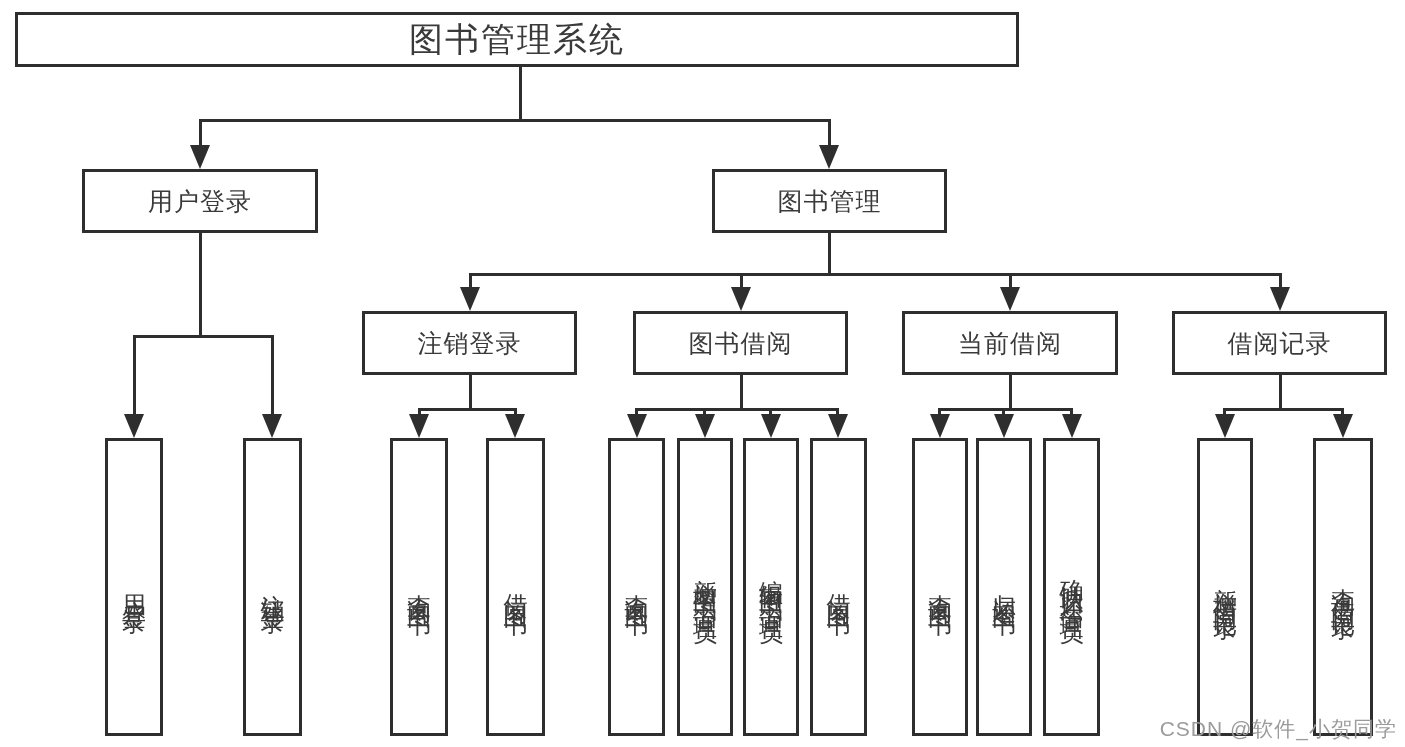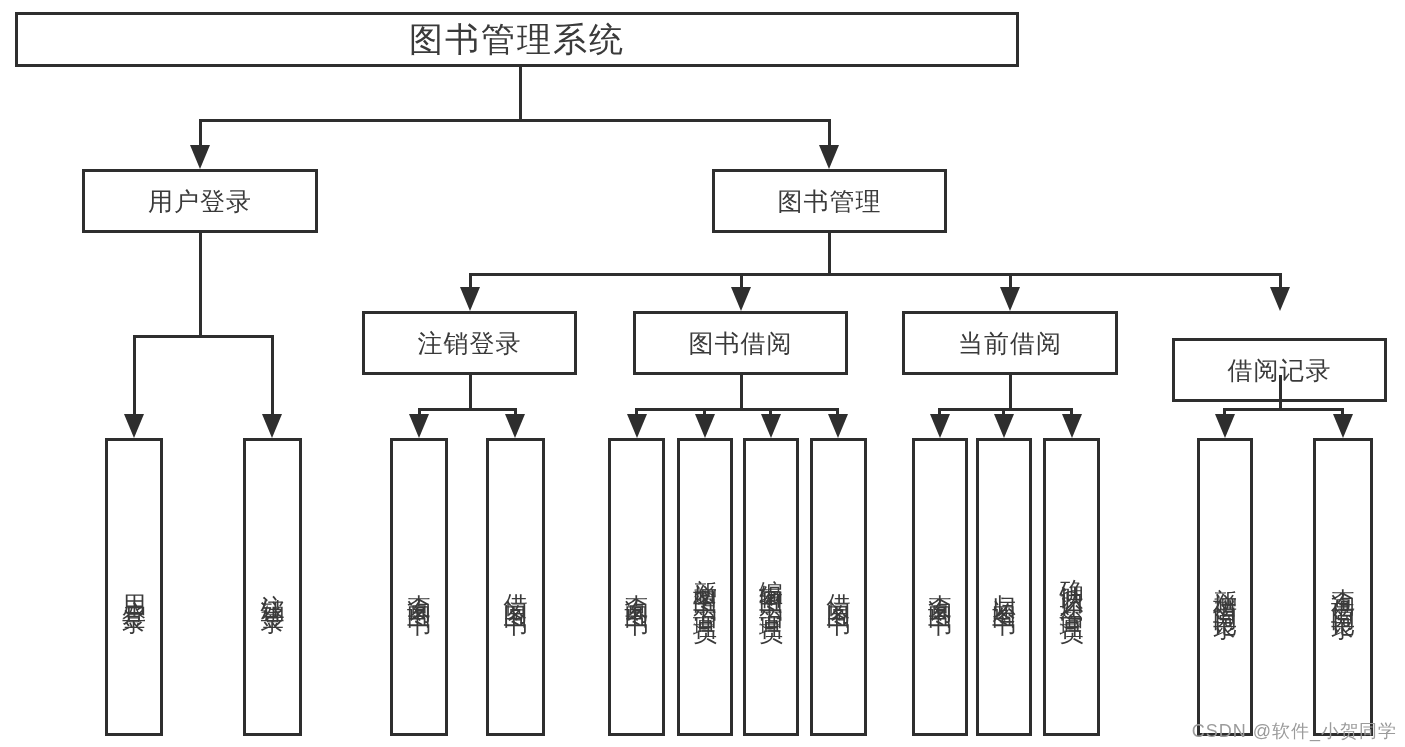--- a/index.html
+++ b/index.html
@@ -27,21 +27,21 @@
   }
   .vline{position:absolute;width:3px;background:var(--line);}
   .hline{position:absolute;height:3px;background:var(--line);}
   .arrowhead{
     position:absolute;width:0;height:0;
     border-left:10px solid transparent;border-right:10px solid transparent;
     border-top:24px solid var(--line);
   }
   .watermark{
     position:absolute;right:8px;bottom:4px;z-index:10;
-    font-size:18px;color:var(--watermark);letter-spacing:1px;white-space:nowrap;
+    font-size:21px;color:var(--watermark);letter-spacing:1px;white-space:nowrap;
   }
 </style>
 </head>
 <body>
 
 <div id="canvas">
 
   <div class="box" style="left:15px;top:12px;width:1004px;height:55px;">
     <span class="root-label">图书管理系统</span>
   </div>
@@ -82,21 +82,21 @@
 
   <div class="box" style="left:362px;top:311px;width:215px;height:64px;">
     <span class="h-label">注销登录</span>
   </div>
   <div class="box" style="left:902px;top:311px;width:216px;height:64px;">
     <span class="h-label">当前借阅</span>
   </div>
   <div class="box" style="left:633px;top:311px;width:215px;height:64px;">
     <span class="h-label">图书借阅</span>
   </div>
-  <div class="box" style="left:1172px;top:311px;width:215px;height:64px;margin-top:27px;">
+  <div class="box" style="left:1172px;top:311px;width:215px;height:64px;">
     <span class="h-label">借阅记录</span>
   </div>
 
   <div class="vline" style="left:469px;top:375px;height:36px;"></div>
   <div class="vline" style="left:740px;top:375px;height:36px;"></div>
   <div class="vline" style="left:1009px;top:375px;height:36px;"></div>
   <div class="vline" style="left:1279px;top:375px;height:36px;"></div>
 
   <div class="hline" style="left:418px;top:408px;width:99px;"></div>
   <div class="hline" style="left:635px;top:408px;width:204px;"></div>

